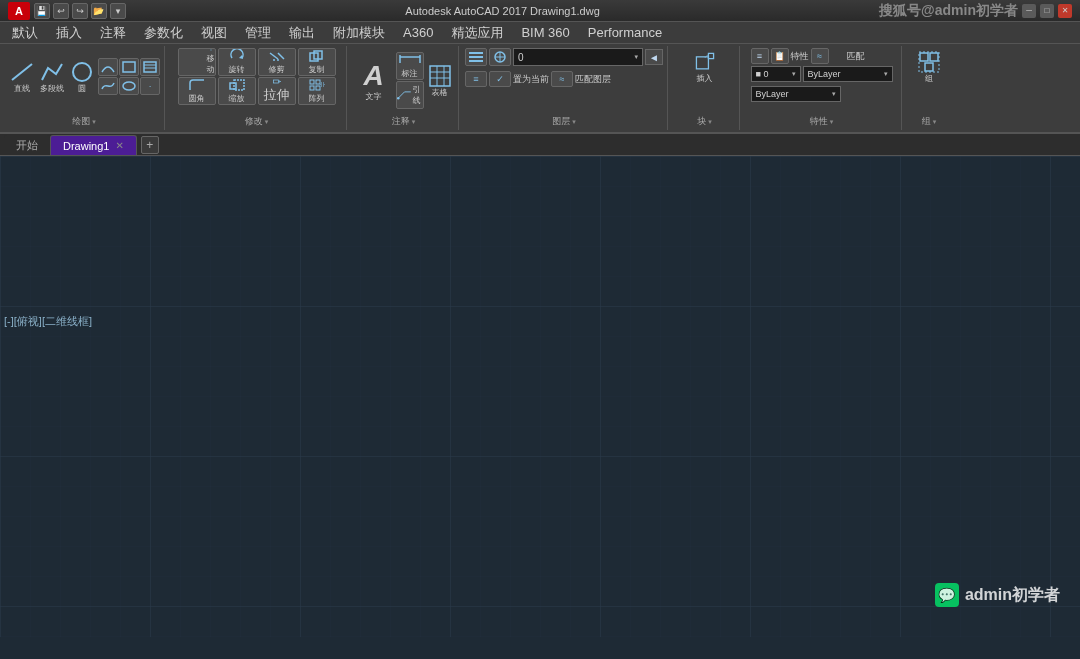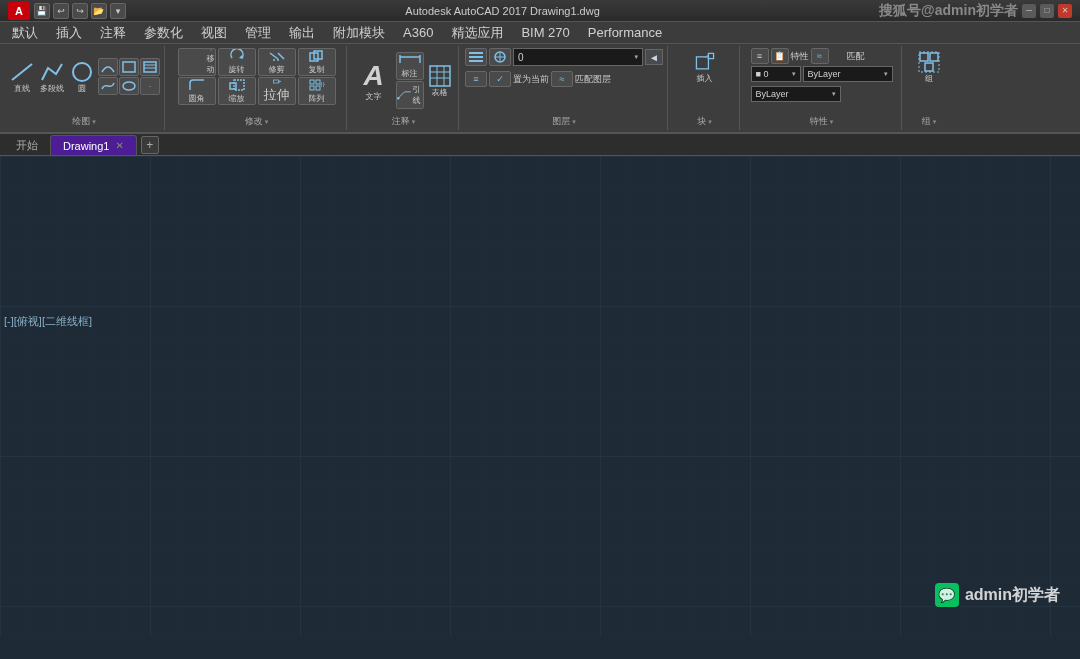--- a/index.html
+++ b/index.html
@@ -362,21 +362,21 @@
   <div class="menu-item">默认</div>
   <div class="menu-item">插入</div>
   <div class="menu-item">注释</div>
   <div class="menu-item">参数化</div>
   <div class="menu-item">视图</div>
   <div class="menu-item">管理</div>
   <div class="menu-item">输出</div>
   <div class="menu-item">附加模块</div>
   <div class="menu-item">A360</div>
   <div class="menu-item">精选应用</div>
-  <div class="menu-item">BIM 270</div>
+  <div class="menu-item">BIM 360</div>
   <div class="menu-item">Performance</div>
 </div>
 
 <div id="ribbon">
   <div id="ribbon-content">
 
     <div class="ribbon-group" style="min-width:110px;gap:8px;">
       <div class="ribbon-group-content">
 
         <div class="tool-btn">

